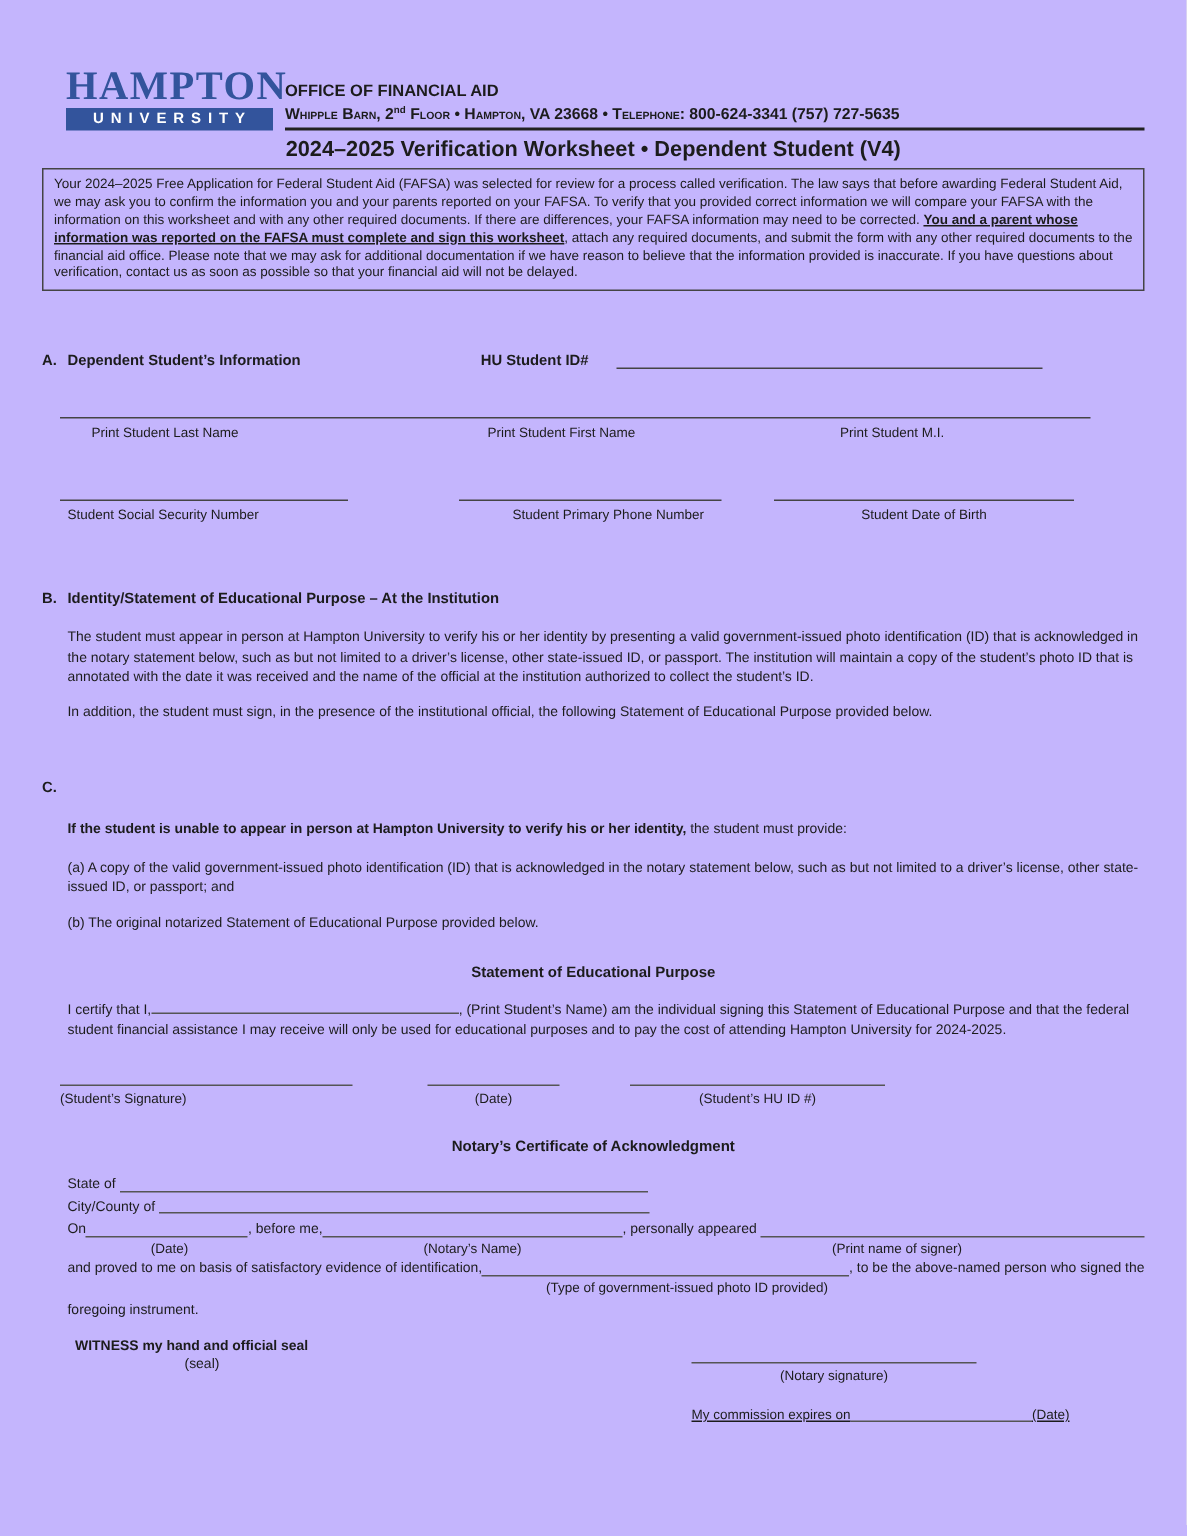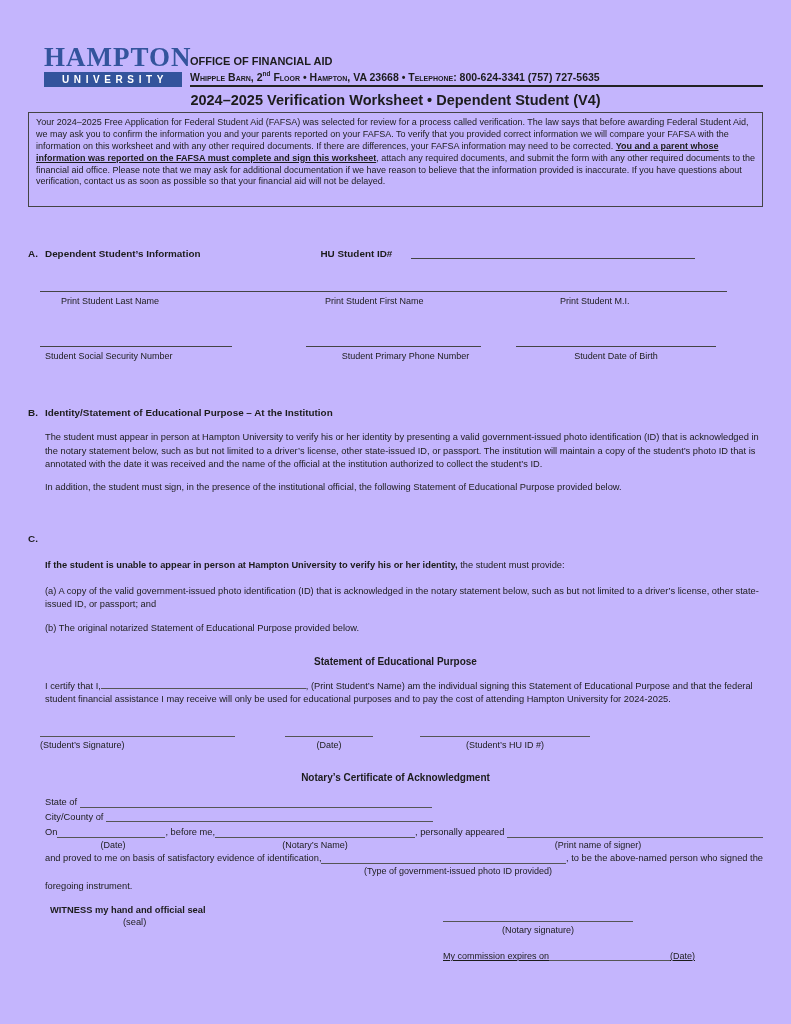--- a/index.html
+++ b/index.html
@@ -22,21 +22,21 @@
     background:#33549c; color:#ffffff; text-align:center;
     font-size:10px; font-weight:bold; letter-spacing:4.6px;
     padding:2px 0 2px 4px; margin-top:1px; white-space:nowrap;
   }
   .header-text { flex:1; margin-left:8px; border-bottom:2.5px solid #222; padding-bottom:3px; }
   .office-line { font-size:11px; font-weight:bold; }
   .addr-line { font-size:10.5px; font-weight:bold; font-variant:small-caps; margin-top:3px; }
   .addr-line sup { font-size:6.5px; font-variant:normal; }
   .doc-title { text-align:center; font-size:14.5px; font-weight:bold; margin-top:5px; }
   .intro-box {
-    border:1.2px solid #444; margin-top:4px; padding:4px 7px 18px 7px;
+    border:1.2px solid #444; margin-top:4px; padding:4px 7px 5px 7px;
     font-size:9px; line-height:1.32;
   }
   .bold-underline { font-weight:bold; text-decoration:underline; }
   
   .sec-head { display:flex; font-size:9.9px; font-weight:bold; }
   .sec-letter { width:17px; flex:0 0 17px; }
   .sec-a { margin-top:41px; }
   .hu-wrap { display:flex; flex:1; margin-left:120px; align-items:flex-end;gap:15px; }
   .hu-label { white-space:nowrap; }
   .hu-blank { flex:1; border-bottom:1.2px solid #444; height:10px; margin-left:4px; margin-right:68px; }
@@ -59,21 +59,21 @@
   .sig-col { display:flex; flex-direction:column; }
   .sig-line { border-top:1.3px solid #555; }
   .sig-lab { margin-top:3px; }
   
   .notary-labels { position:relative; height:12px; font-size:9px; }
   .nlab { position:absolute; text-align:center; }
   .witness-row { display:flex; margin-top:12px; }
   .witness-col { margin-left:22px; font-size:9.3px; }
   .witness-main { font-weight:bold; }
   .seal { margin-left:73px; margin-top:2px; }
-  .nsig-col { margin-left:auto; width:252px; margin-right:68px; font-size:9px; }
+  .nsig-col { margin-left:auto; width:252px; margin-right:50px; font-size:9px; }
   .nsig-line { border-top:1.2px solid #555; margin-top:16px; width:190px; }
   .nsig-lab { text-align:center; width:190px; margin-top:3px; }
   .commission { display:flex; align-items:flex-end; margin-top:16px; line-height:1.25;text-decoration:underline; }
   .commission .txt { white-space:pre; }
   .commission .grow { flex:1; border-bottom:1px solid #555; height:2px; margin-bottom:1px; }
 </style>
 </head>
 <body>
 
 <div class="page">

